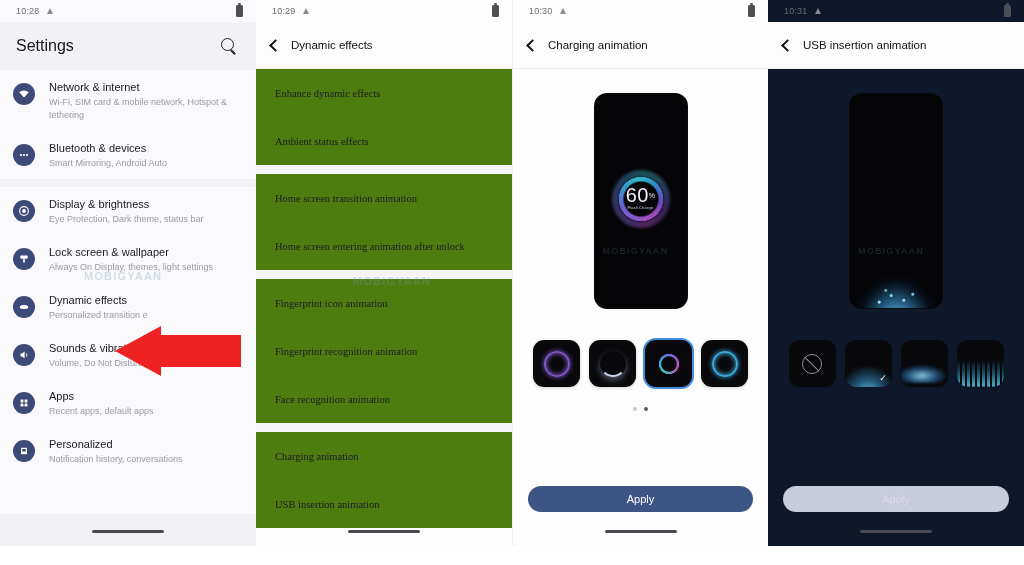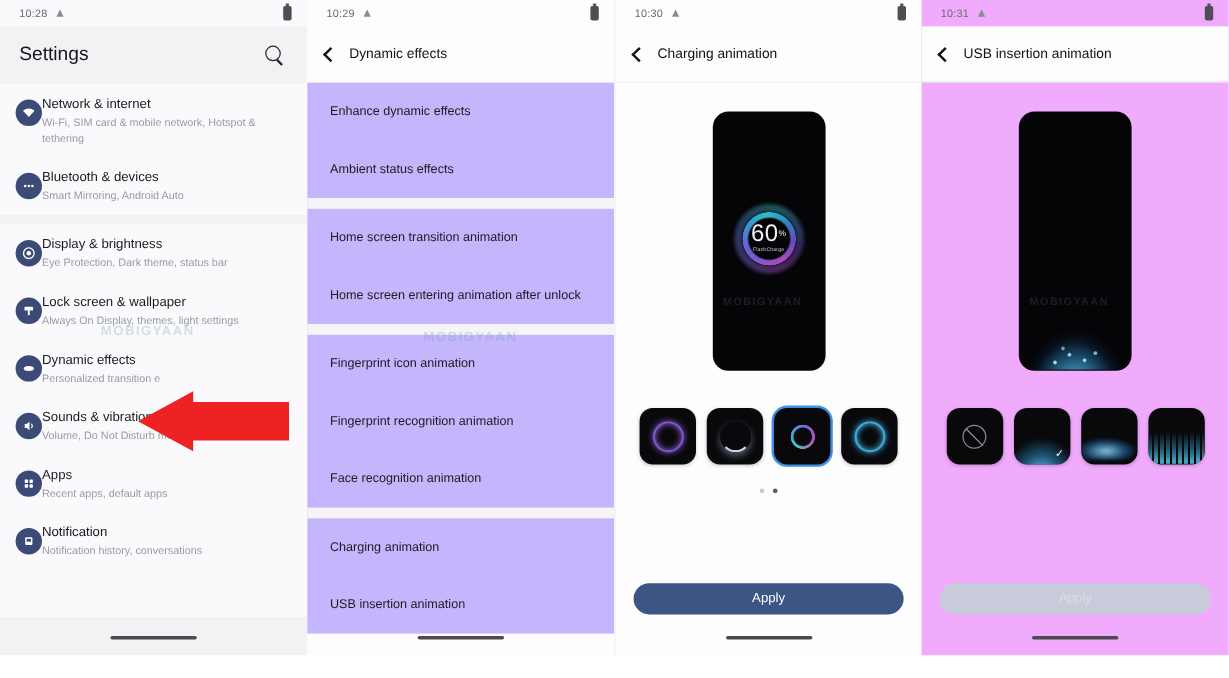--- a/index.html
+++ b/index.html
@@ -12,21 +12,21 @@
   .screens { display: flex; width: 1024px; height: 565px; }
   .panel {
     width: 256px; height: 546px;
     position: relative;
     background: #fbfbfd;
     overflow: hidden;
   }
   .panel.p1 { background: #fafafc; }
   .panel.p2 { background: #fdfdfe; }
   .panel.p3 { background: #fdfdfe; border-left: 1px solid #f0f0f3; }
-  .panel.p4 { background: #f0abfc; }
+  .panel.p4 { background: #0f172a; }
 
   
   .statusbar {
     height: 22px; display: flex; align-items: center;
     justify-content: space-between;
     padding: 0 13px 0 16px;
   }
   .sb-left { display: flex; align-items: center; gap: 7px; }
   .sb-time { font-size: 9px; color: #6b6b72; letter-spacing: .2px; }
   .sb-tri {
@@ -66,42 +66,42 @@
 
   
   .slist { background: #fafafc; }
   .srow { display: flex; padding: 10px 14px 9px 13px; align-items: flex-start; }
   .sicon {
     width: 22px; height: 22px; border-radius: 50%;
     background: #3c4a77; flex: 0 0 22px; margin-top: 3px;
     position: relative; display: flex; align-items: center; justify-content: center;
   }
   .sicon svg { display: block; }
-  .stext { }
+  .stext { margin-left: 14px; }
   .stitle { font-size: 11px; color: #1a1a1f; line-height: 14px; }
   .ssub {
     font-size: 9px; color: #9a9aa2; line-height: 13px;
     margin-top: 2px; max-width: 196px;
   }
 
   
   .sub-header {
     height: 46px; display: flex; align-items: center;
     padding-left: 15px; gap: 11px; background: #fdfdfe;
   }
   .back-chev {
     width: 9px; height: 9px; border-left: 2px solid #121216;
     border-bottom: 2px solid #121216; transform: rotate(45deg);
     margin-top: 0px;
   }
   .sub-title { font-size: 11.5px; color: #121216; }
   .hairline { height: 1px; background: #eeeef1; }
 
   
-  .olist { background: #c4b5fd; }
+  .olist { background: #4d7c0f; font-family: Liberation Serif, serif; }
   .orow {
     height: 48px; display: flex; align-items: center;
     padding-left: 19px; font-size: 10.5px; color: #1c1c21;
   }
   .ogap { height: 9px; background: #f5f5f8; }
 
   
   .preview-wrap {
     display: flex; justify-content: center; padding-top: 25px;
   }
@@ -373,21 +373,21 @@
         </span>
       </div>
       <div class="srow">
         <span class="sicon">
           <svg width="12" height="12" viewBox="0 0 12 12">
               <rect x="3" y="2.8" width="6" height="6.4" rx=".8" fill="#fff"></rect>
               <rect x="4.2" y="4" width="3.6" height="2.4" fill="#3c4a77"></rect>
             </svg>
         </span>
         <span class="stext">
-          <span class="stitle" style="display:block">Notification</span>
+          <span class="stitle" style="display:block">Personalized</span>
           <span class="ssub" style="display:block">Notification history, conversations</span>
         </span>
       </div>
     </div>
 
     <div class="bottom-band"></div>
     <div class="home-ind"></div>
 
     <div class="wm" style="left:84px; top:270px;">MOBIGYAAN</div>
 

